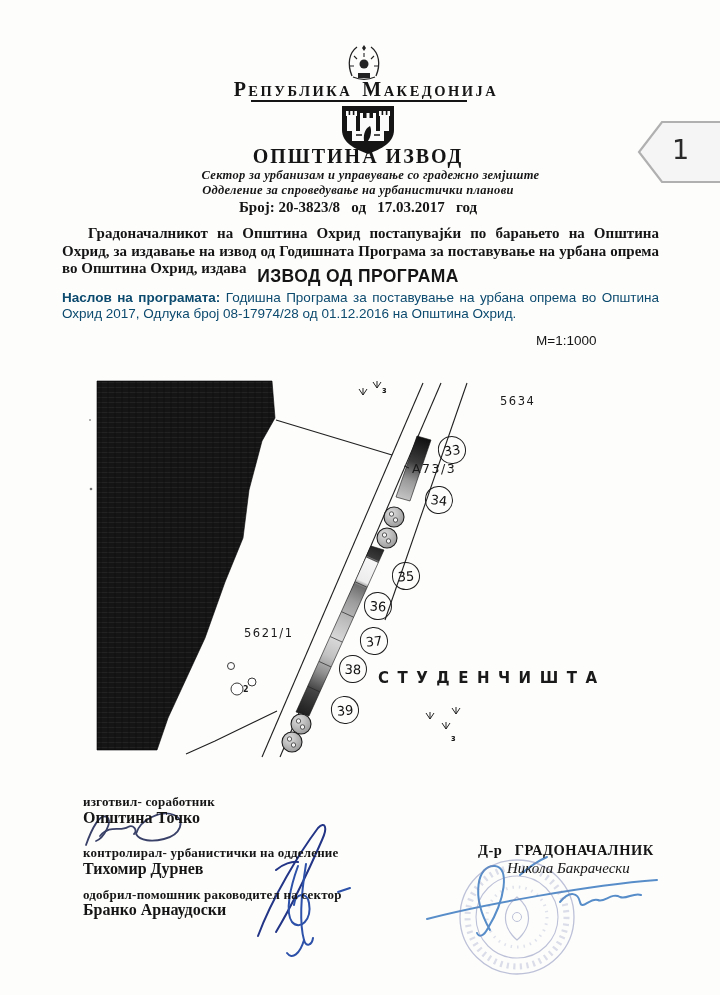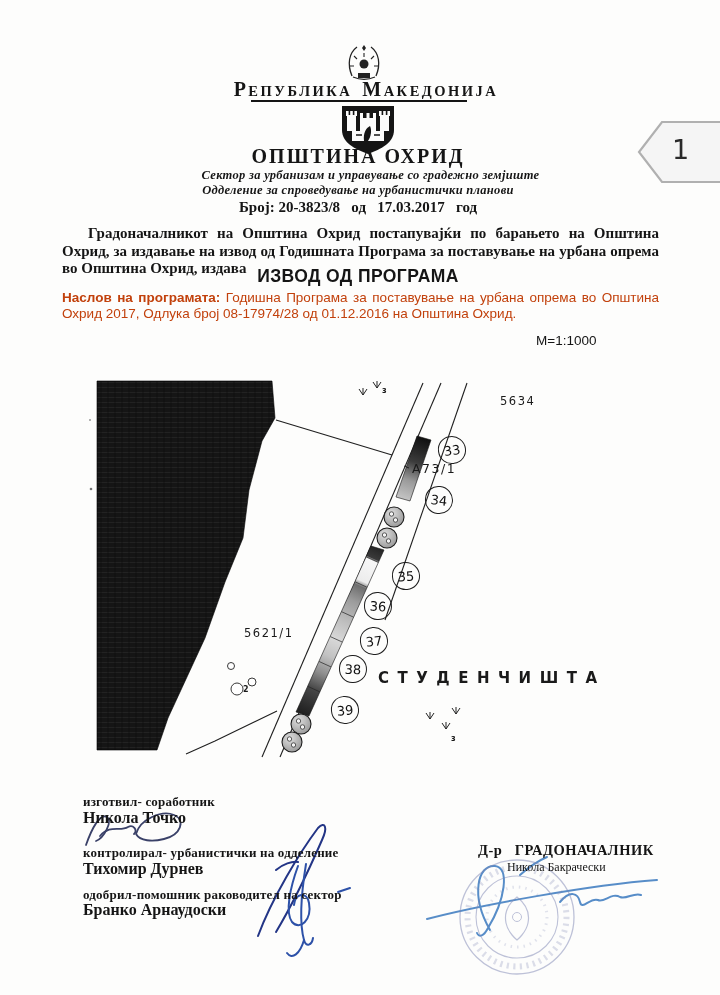--- a/index.html
+++ b/index.html
@@ -19,21 +19,21 @@
   .hdr-italic{font-style:italic;font-weight:600;font-size:12.5px;letter-spacing:.3px;}
   .sector{top:168px;margin-left:25px;}
   .department{top:183px;}
   .doc-number{top:199px;font-weight:bold;font-size:15px;white-space:pre;}
   
   .intro{top:225px;left:62px;width:597px;font-size:15px;line-height:17.5px;
          font-weight:bold;text-align:justify;text-indent:26px;}
   .main-title{top:266px;font-family:"Liberation Sans",sans-serif;
               font-size:17.5px;font-weight:bold;letter-spacing:.4px;}
   .program{top:290px;left:62px;width:597px;font-family:"Liberation Sans",sans-serif;
-           font-size:13.5px;line-height:16px;text-align:justify;color:#c2410c;}
+           font-size:13.5px;line-height:16px;text-align:justify;color:#0c4a6e;}
   .program .lbl{font-weight:bold;}
   .program p{margin:0;}
   .program .bullet{margin-top:3px;}
   .program .b{font-weight:bold;}
   .scale{top:307px;left:536px;font-family:"Liberation Sans",sans-serif;font-size:13.5px;margin-top:26px;}
   
   .map-label{font-family:"DejaVu Sans",sans-serif;color:#1a1a1a;}
   .parcel{font-size:11.5px;letter-spacing:1.5px;}
   .p5634{top:394px;left:500px;}
   .p5621{top:626px;left:244px;}
@@ -49,21 +49,21 @@
   
   .sig-label{font-size:13px;font-weight:700;letter-spacing:.2px;}
   .sig-name{font-size:16px;font-weight:600;}
   .l-prep{top:794px;left:83px;}
   .n-prep{top:809px;left:83px;}
   .l-ctrl{top:845px;left:83px;}
   .n-ctrl{top:860px;left:83px;text-align:center;}
   .l-appr{top:887px;left:83px;}
   .n-appr{top:901px;left:83px;}
   .mayor-title{top:842px;left:478px;font-size:14.5px;font-weight:600;white-space:pre;letter-spacing:.5px;}
-  .mayor-name{top:860px;left:507px;font-size:12px;}
+  .mayor-name{top:860px;left:507px;font-size:15px;font-style:italic;}
   
   .page-tab{top:120px;left:636px;width:84px;height:64px;}
   .page-tab .num{position:absolute;top:14px;left:36px;font-family:"DejaVu Sans",sans-serif;
                  font-size:27px;color:#2a2a2a;}
   .gfx{position:absolute;top:0;left:0;pointer-events:none;}
 </style>
 </head>
 <body>
 
 <svg class="gfx" width="720" height="995" viewBox="0 0 720 995">
@@ -226,51 +226,51 @@
     <circle cx="517" cy="917" r="30" stroke-width="3" stroke-dasharray="1.5 5" opacity="0.45"></circle>
     <path d="M517,897 c-9,7 -13,16 -11,26 c2,10 11,17 11,17 c0,0 9,-7 11,-17 c2,-10 -2,-19 -11,-26 z" stroke-width="1.2"></path>
     <circle cx="517" cy="917" r="4.5" stroke-width="1"></circle>
   </g>
 </svg>
 
 <div class="abs center-line republic">
   <span class="caps-word">Република</span><span class="gap"></span><span class="caps-word">Македонија</span>
 </div>
 <div class="abs rule"></div>
-<div class="abs center-line municipality">ОПШТИНА ОХРИД</div>
+<div class="abs center-line municipality">ОПШТИНА ИЗВОД</div>
 <div class="abs center-line hdr-italic sector">Сектор за урбанизам и  управување со градежно земјиште</div>
 <div class="abs center-line hdr-italic department">Одделение за спроведување на  урбанистички планови</div>
 <div class="abs center-line doc-number">Број: 20-3823/8   од   17.03.2017   год</div>
 
 <div class="abs intro">Градоначалникот на Општина Охрид постапувајќи по барањето на Општина Охрид, за издавање на извод од Годишната Програма за поставување на урбана опрема во Општина Охрид, издава</div>
 <div class="abs center-line main-title">ИЗВОД ОД ПРОГРАМА</div>
 
 <div class="abs program">
   <p><span class="lbl">Наслов на програмата:</span><span> Годишна Програма за поставување на урбана опрема во Општина Охрид 2017, Одлука број 08-17974/28 од 01.12.2016 на Општина Охрид.</span></p>
 </div>
 <div class="abs scale">М=1:1000</div>
 
 <div class="abs map-label parcel p5634">5634</div>
 <div class="abs map-label parcel p5621">5621/1</div>
-<div class="abs map-label a73">А73/1</div>
+<div class="abs map-label a73">А73/3</div>
 <div class="abs map-label areaname">СТУДЕНЧИШТА</div>
 <div class="abs map-label tiny-num n2">2</div>
 <div class="abs map-label tiny-num z-top">з</div>
 <div class="abs map-label tiny-num z-bot">з</div>
 
 <div class="abs marker" style="left:438px;top:436px;transform:rotate(-8deg);">33</div>
 <div class="abs marker" style="left:425px;top:486px;transform:rotate(6deg);">34</div>
 <div class="abs marker" style="left:392px;top:562px;transform:rotate(-4deg);">35</div>
 <div class="abs marker" style="left:364px;top:592px;transform:rotate(3deg);">36</div>
 <div class="abs marker" style="left:360px;top:627px;transform:rotate(-6deg);">37</div>
 <div class="abs marker" style="left:339px;top:655px;transform:rotate(2deg);">38</div>
 <div class="abs marker" style="left:331px;top:696px;transform:rotate(-5deg);">39</div>
 
 <div class="abs sig-label l-prep">изготвил- соработник</div>
-<div class="abs sig-name  n-prep">Никола Точко</div>
+<div class="abs sig-name  n-prep">Општина Точко</div>
 <div class="abs sig-label l-ctrl">контролирал- урбанистички на одделение</div>
 <div class="abs sig-name  n-ctrl">Тихомир Дурнев</div>
 <div class="abs sig-label l-appr">одобрил-помошник раководител на сектор</div>
 <div class="abs sig-name  n-appr">Бранко Арнаудоски</div>
 <div class="abs mayor-title">Д-р   ГРАДОНАЧАЛНИК</div>
 <div class="abs mayor-name">Никола Бакрачески</div>
 
 <div class="abs page-tab">
   <svg width="84" height="64" viewBox="0 0 84 64">
     <path d="M84,2 L26,2 L3,32 L26,62 L84,62" fill="#f5f5f5" stroke="#b0b0b0" stroke-width="2.2"></path>

